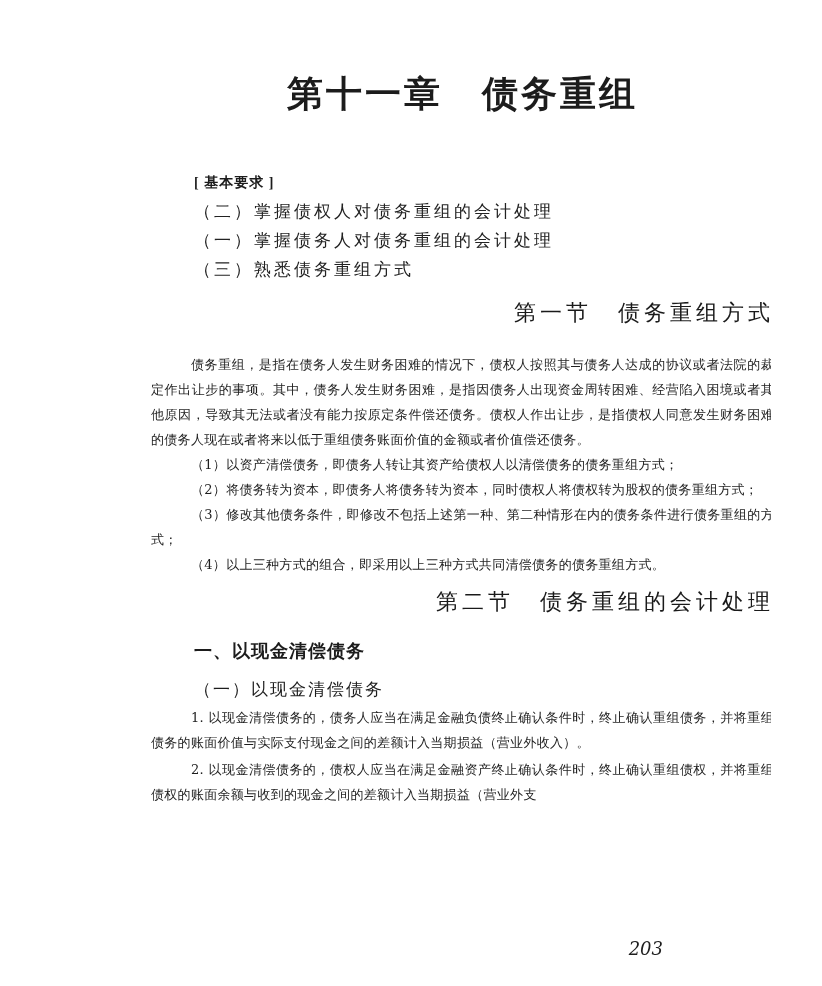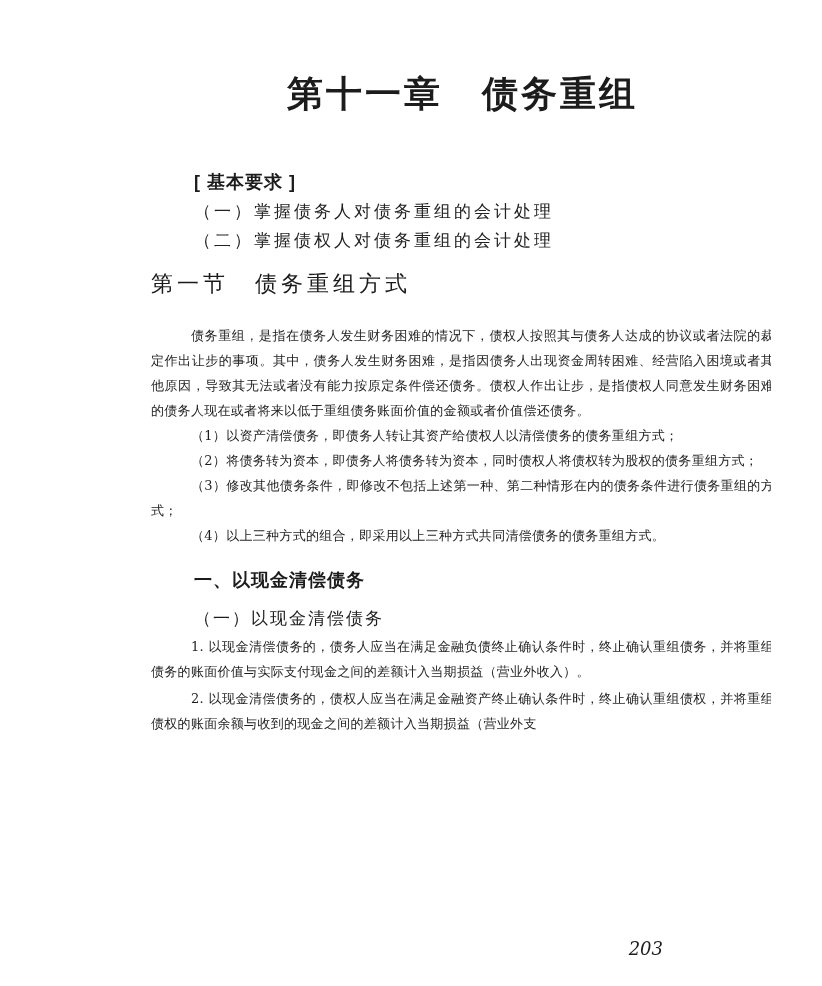--- a/index.html
+++ b/index.html
@@ -26,39 +26,39 @@
   .chapter-title {
     margin-top: 70px;
     text-align: center;
     font-size: 36px;
     line-height: 46px;
     font-weight: bold;
     letter-spacing: 3px;
     font-family: "DejaVu Serif", serif;
   }
   .bracket-heading {
-    font-family: Liberation Sans, sans-serif;
+    font-family: Liberation Serif, serif;
     font-weight: bold;
-    font-size: 18px;
+    font-size: 14px;
     line-height: 29px;
     text-indent: 43px;
     letter-spacing: 1px;
   }
   .bracket-heading.first { margin-top: 52px; }
   .bracket-heading.second { margin-top: 8px; }
   .req-item {
     font-size: 17px;
     line-height: 29px;
     text-indent: 43px;
     letter-spacing: 3px;
     color: #222;
   }
   .req-list { margin-top: 0; }
   .section-title {
-    text-align: left;
+    text-align: right;
     font-size: 22px;
     line-height: 34px;
     letter-spacing: 4px;
     color: #1a1a1a;
   }
   .section-title.s1 { margin-top: 12px; }
   .section-title.s2 { margin-top: 8px; }
   .body-par {
     font-size: 13px;
     line-height: 25px;
@@ -100,35 +100,37 @@
 <body>
 
 <div class="page">
   <div class="content">
 
     <div class="chapter-title">第十一章　债务重组</div>
 
     <div class="bracket-heading first">[ 基本要求 ]</div>
 
     <div class="req-list">
+      <div class="req-item">（二）掌握债权人对债务重组的会计处理</div>
       <div class="req-item">（一）掌握债务人对债务重组的会计处理</div>
-      <div class="req-item">（二）掌握债权人对债务重组的会计处理</div>
+      <div class="req-item">（三）熟悉债务重组方式</div>
     </div>
 
 
     <div class="section-title s1">第一节　债务重组方式</div>
 
     <div class="body-par lead">债务重组，是指在债务人发生财务困难的情况下，债权人按照其与债务人达成的协议或者法院的裁定作出让步的事项。其中，债务人发生财务困难，是指因债务人出现资金周转困难、经营陷入困境或者其他原因，导致其无法或者没有能力按原定条件偿还债务。债权人作出让步，是指债权人同意发生财务困难的债务人现在或者将来以低于重组债务账面价值的金额或者价值偿还债务。</div>
 
 
     <div class="body-par">（1）以资产清偿债务，即债务人转让其资产给债权人以清偿债务的债务重组方式；</div>
     <div class="body-par">（2）将债务转为资本，即债务人将债务转为资本，同时债权人将债权转为股权的债务重组方式；</div>
     <div class="body-par">（3）修改其他债务条件，即修改不包括上述第一种、第二种情形在内的债务条件进行债务重组的方式；</div>
     <div class="body-par">（4）以上三种方式的组合，即采用以上三种方式共同清偿债务的债务重组方式。</div>
 
+    <div class="section-title s2">第二节　债务重组的会计处理</div>
 
     <div class="bold-heading">一、以现金清偿债务</div>
 
     <div class="sub-heading">（一）以现金清偿债务</div>
 
     <div class="body-par numbered">1. 以现金清偿债务的，债务人应当在满足金融负债终止确认条件时，终止确认重组债务，并将重组债务的账面价值与实际支付现金之间的差额计入当期损益（营业外收入）。</div>
     <div class="body-par numbered">2. 以现金清偿债务的，债权人应当在满足金融资产终止确认条件时，终止确认重组债权，并将重组债权的账面余额与收到的现金之间的差额计入当期损益（营业外支</div>
 
   </div>
 

